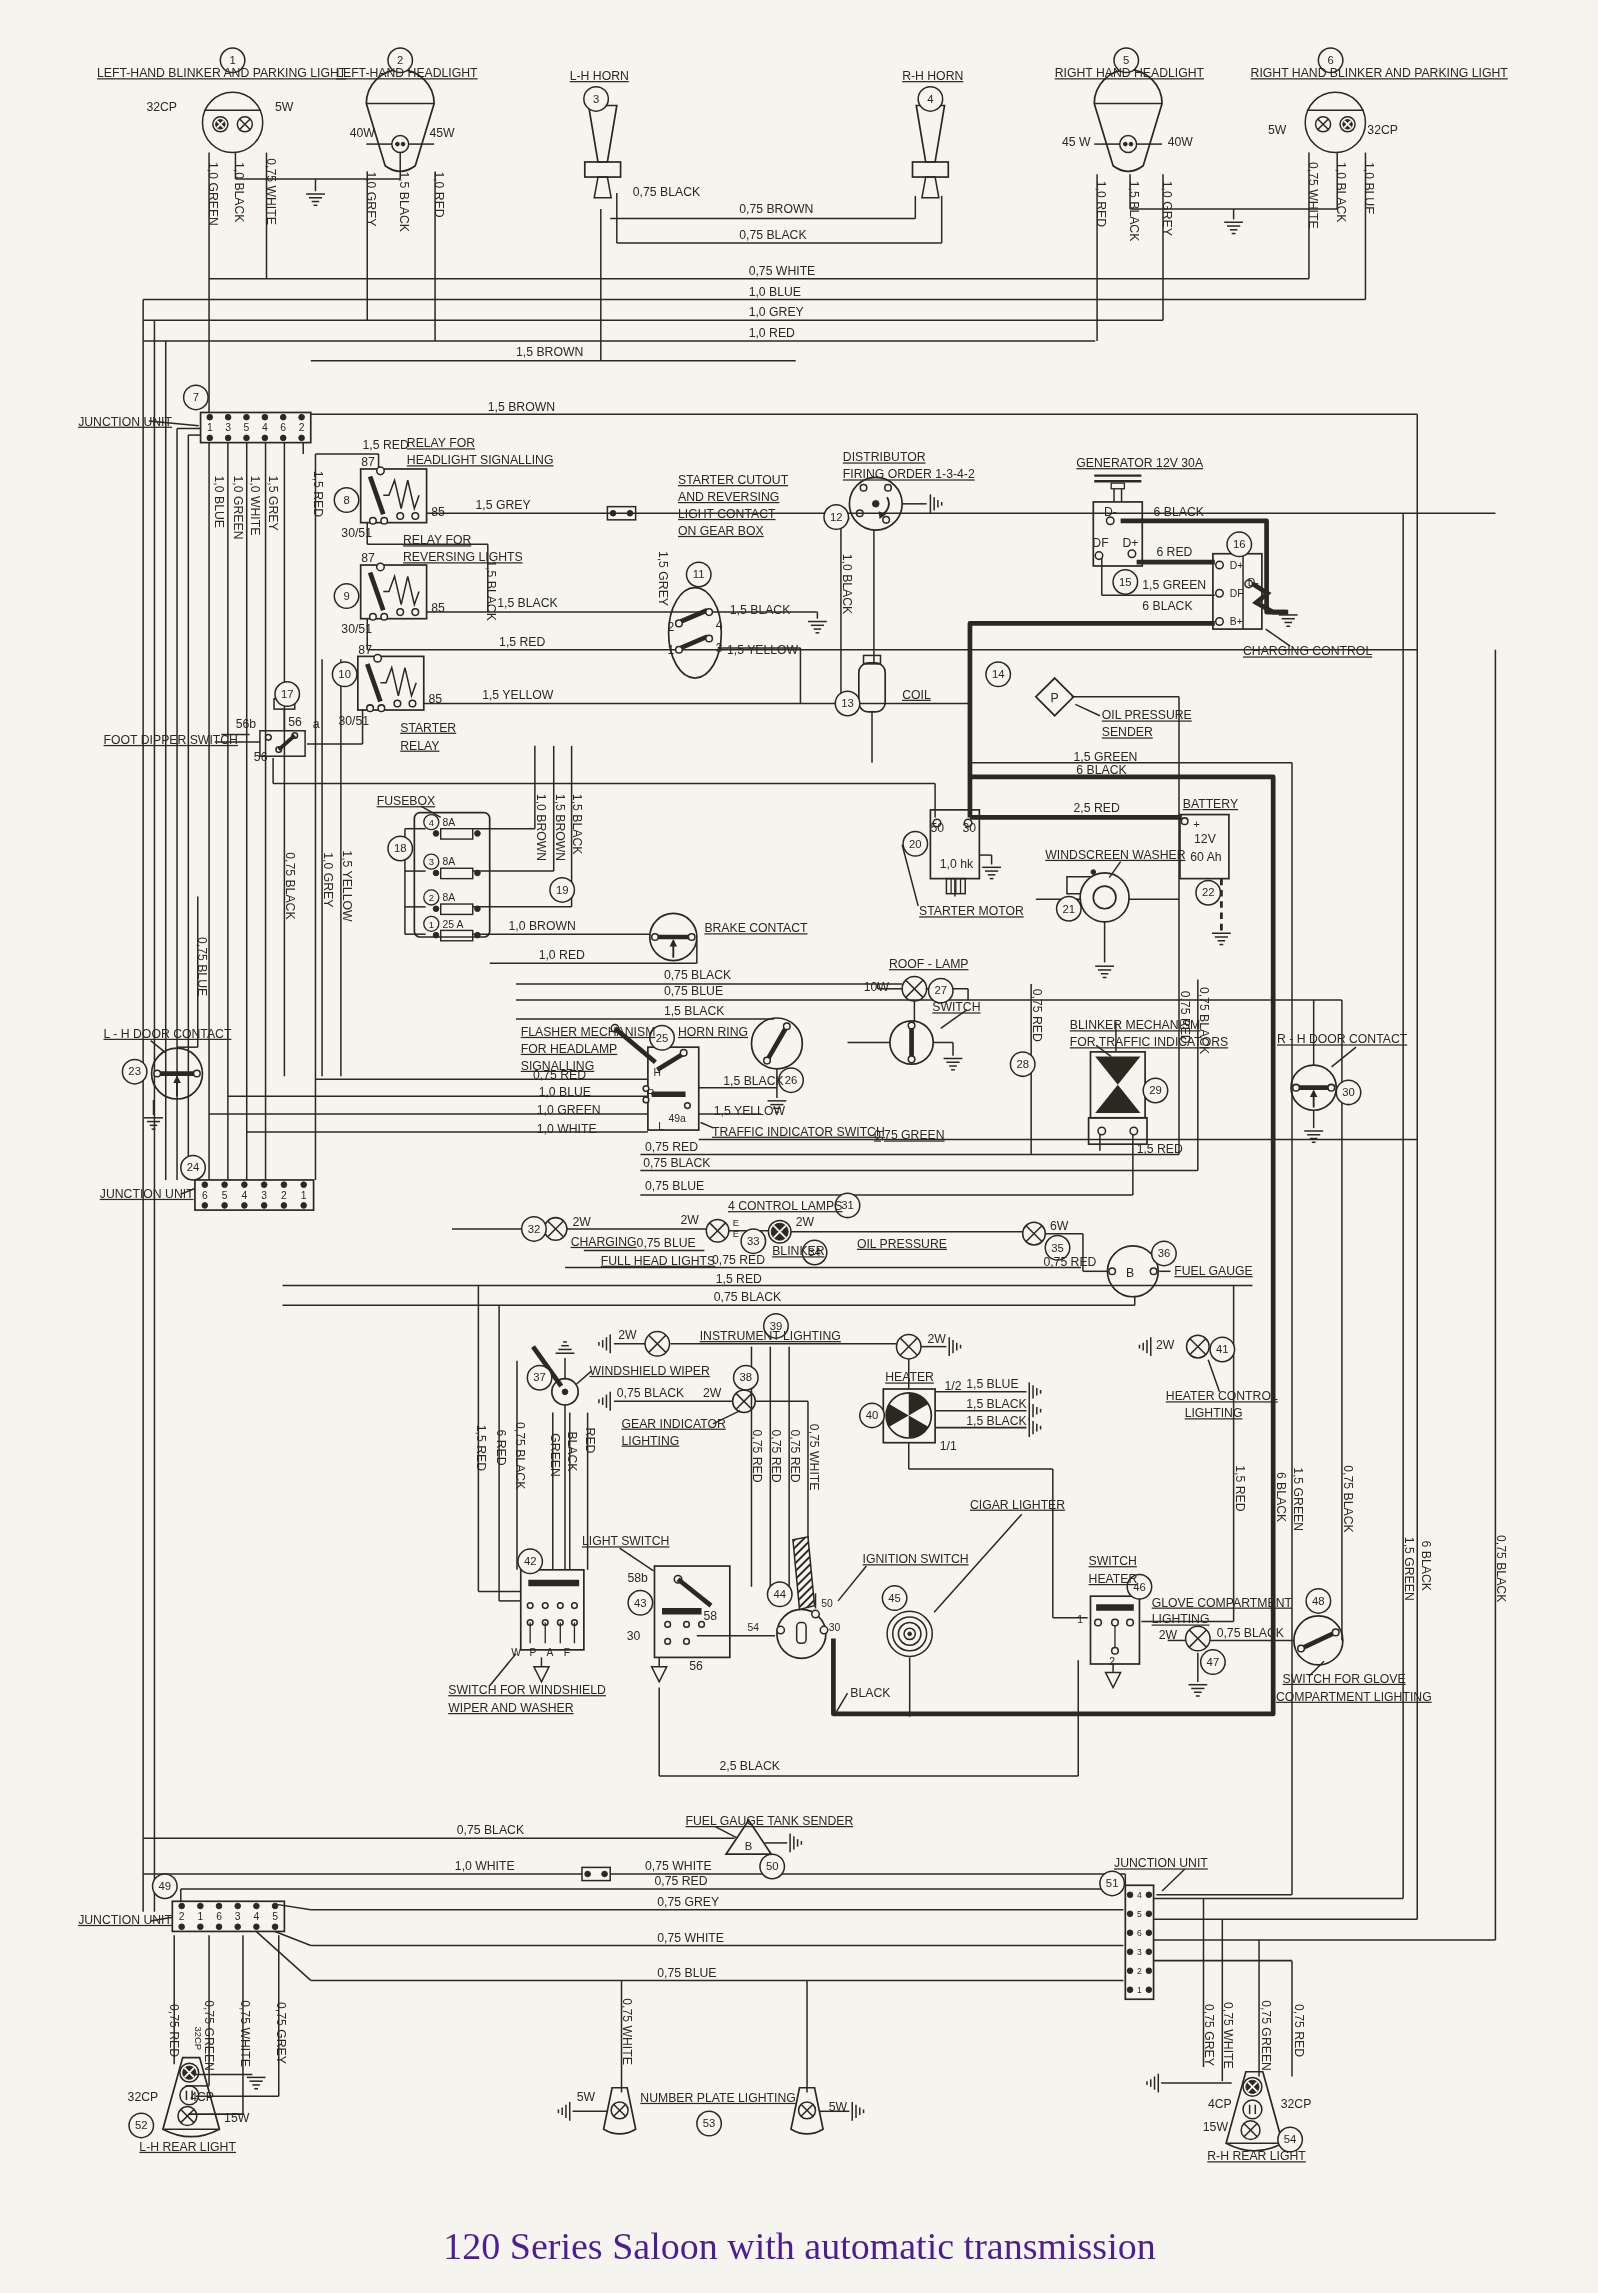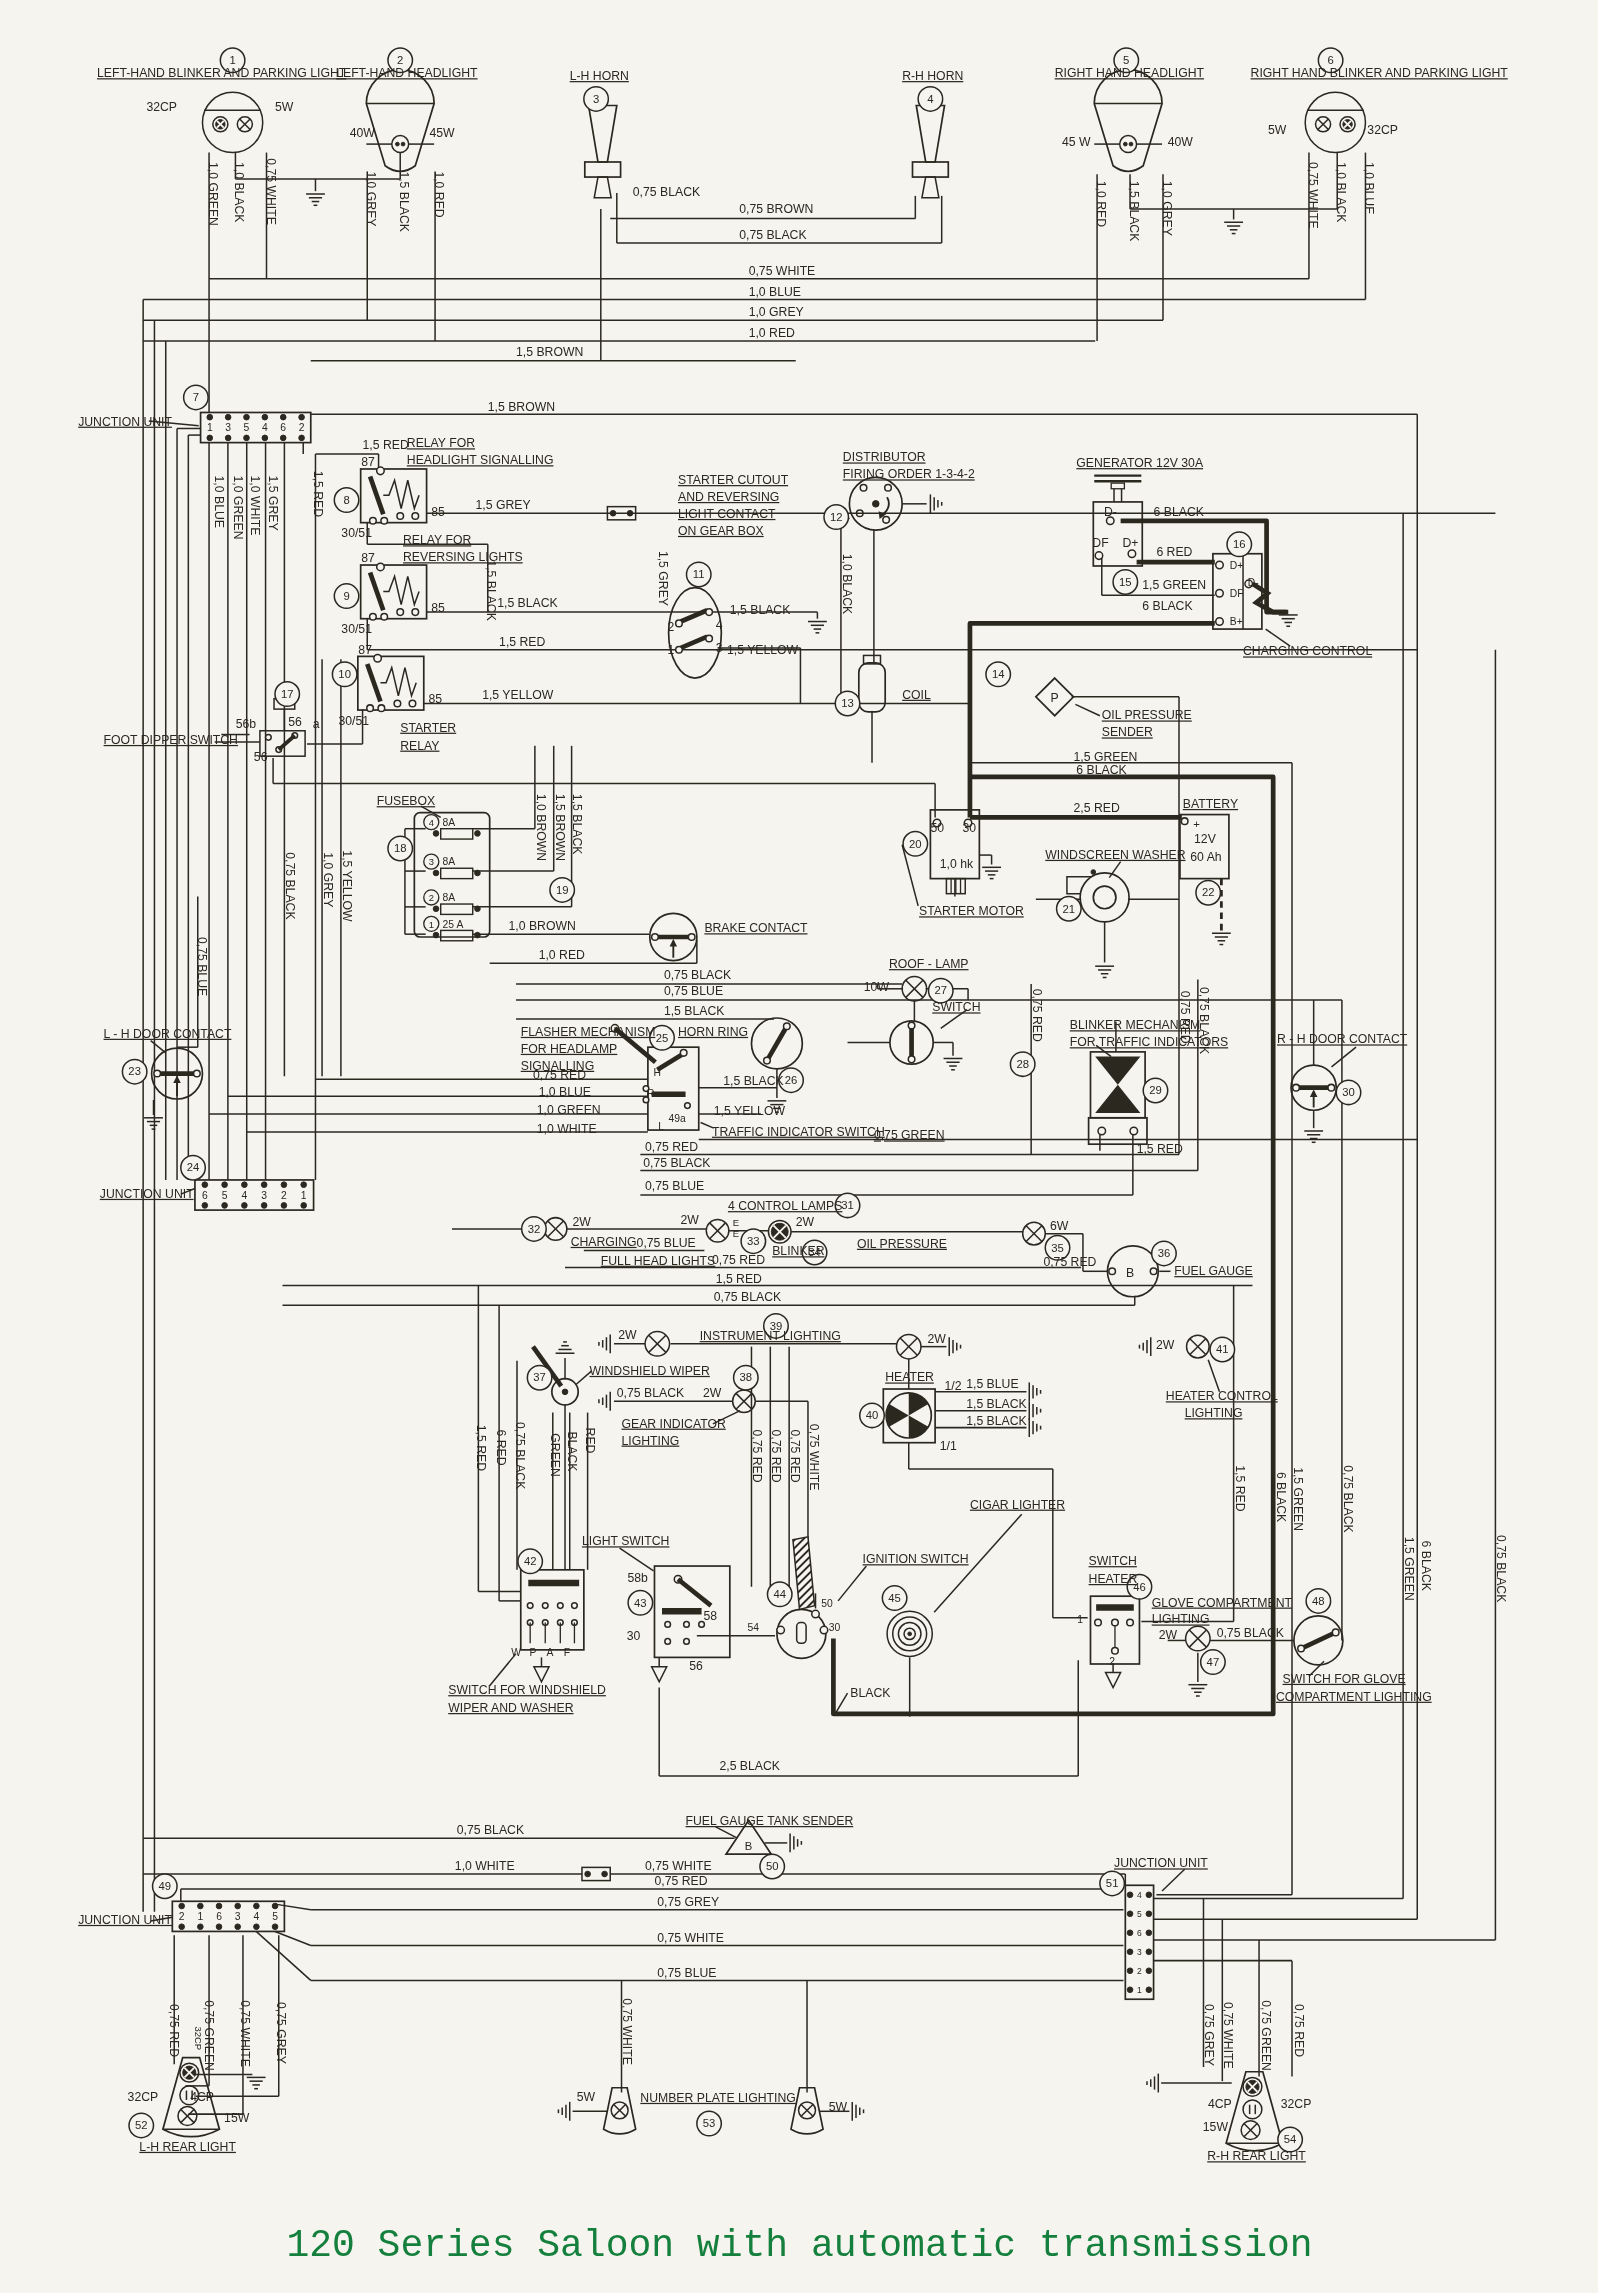--- a/index.html
+++ b/index.html
@@ -1,20 +1,20 @@
 <!DOCTYPE html>
 <html style="font-size:15px"><head>
 <meta charset="utf-8">
 <style>
   html,body{margin:0;padding:0;background:#e8e6df;}
   #page{position:relative;width:1599px;height:2294px;background:#f5f4ee;overflow:hidden;
         font-family:"Liberation Sans",sans-serif;}
   #schematic{position:absolute;left:0;top:0;}
   #title{position:absolute;left:0;top:2224px;width:100%;text-align:center;
-         font-family:Liberation Mono, monospace;font-size:38px;color:#15803d;}
+         font-family:Liberation Serif, serif;font-size:38px;color:#4c1d95;}
   text{fill:#2b2820;}
 </style>
 </head>
 <body>
 
 <div id="page">
   <svg id="schematic" width="1599" height="2294" viewBox="0 0 1698 2436">
     <defs>
       <pattern id="hb" width="6" height="6" patternUnits="userSpaceOnUse" patternTransform="rotate(45)">
         <rect width="6" height="6" fill="#f5f4ee"></rect>

